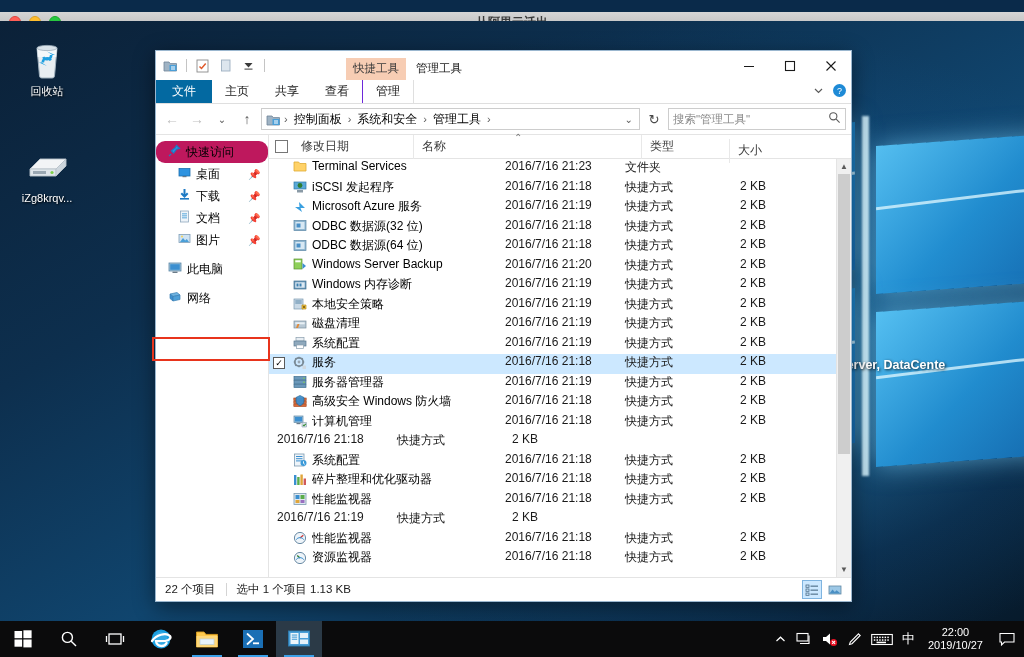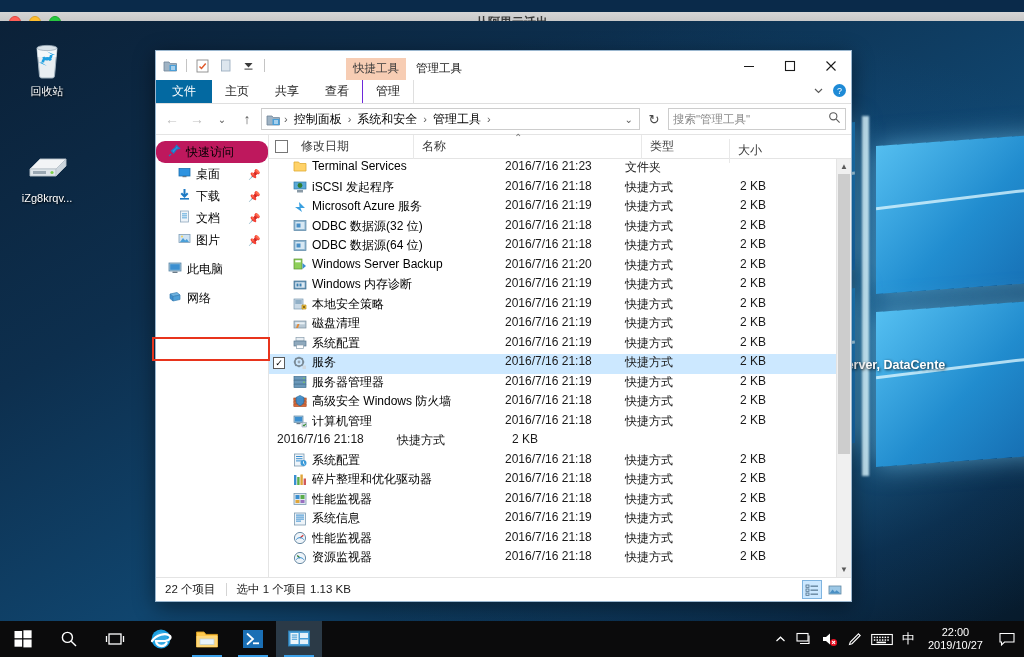--- a/index.html
+++ b/index.html
@@ -766,32 +766,20 @@
                       <rect x="7.5" y="8" width="4" height="3" fill="#9a6fc0"></rect>
                     </svg>
                   </span>
                   <span class="nm">性能监视器</span>
                 </span>
                 <span class="cell-date">2016/7/16 21:18</span>
                 <span class="cell-type">快捷方式</span>
                 <span class="cell-size">2 KB</span>
               </div>
               <div class="row">
-                <span class="cell-name">
-                  <span style="display: flex;">
-                    <svg width="14" height="14" viewBox="0 0 14 14">
-                      <rect x="1.5" y="1" width="11" height="12" fill="#eef4f9" stroke="#7a99b0" stroke-width="0.8"></rect>
-                      <rect x="3" y="2.6" width="8" height="1" fill="#3a8fd0"></rect>
-                      <rect x="3" y="4.6" width="8" height="1" fill="#3a8fd0"></rect>
-                      <rect x="3" y="6.6" width="8" height="1" fill="#3a8fd0"></rect>
-                      <rect x="3" y="8.6" width="5" height="1" fill="#3a8fd0"></rect>
-                    </svg>
-                  </span>
-                  <span class="nm">系统信息</span>
-                </span>
                 <span class="cell-date">2016/7/16 21:19</span>
                 <span class="cell-type">快捷方式</span>
                 <span class="cell-size">2 KB</span>
               </div>
               <div class="row">
                 <span class="cell-name">
                   <span style="display: flex;">
                     <svg width="14" height="14" viewBox="0 0 14 14">
                       <circle cx="7" cy="7" r="5.6" fill="#eef4f9" stroke="#6a8ba5" stroke-width="1"></circle>
                       <path d="M7 7 L10.3 4.3" stroke="#d03a3a" stroke-width="1.3"></path>

